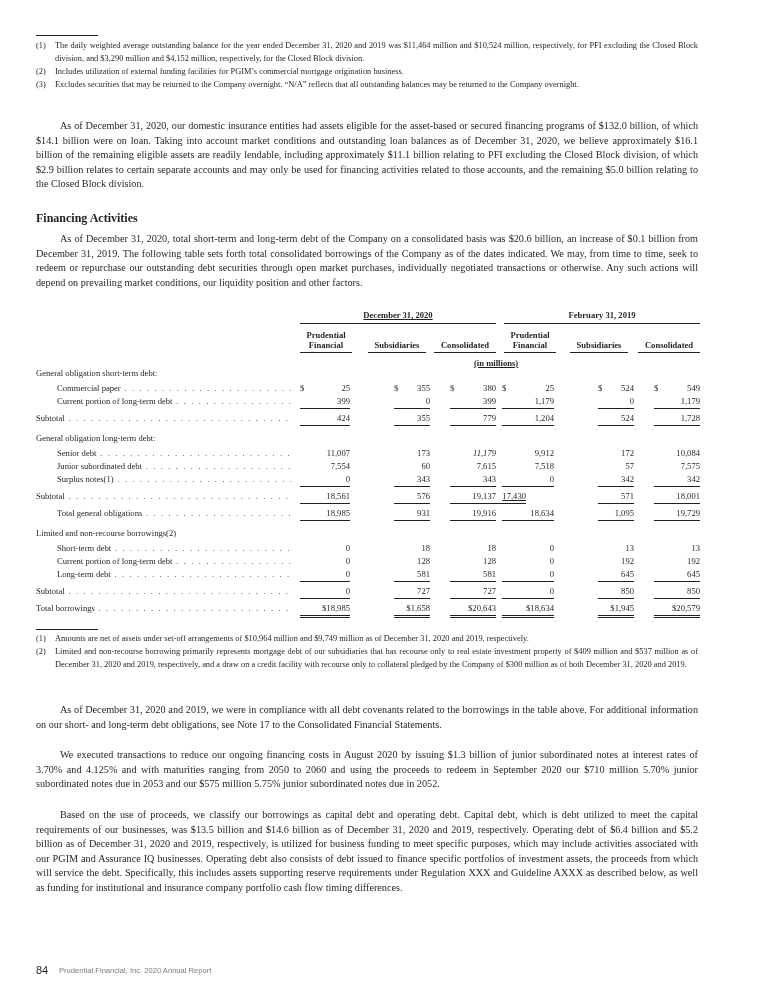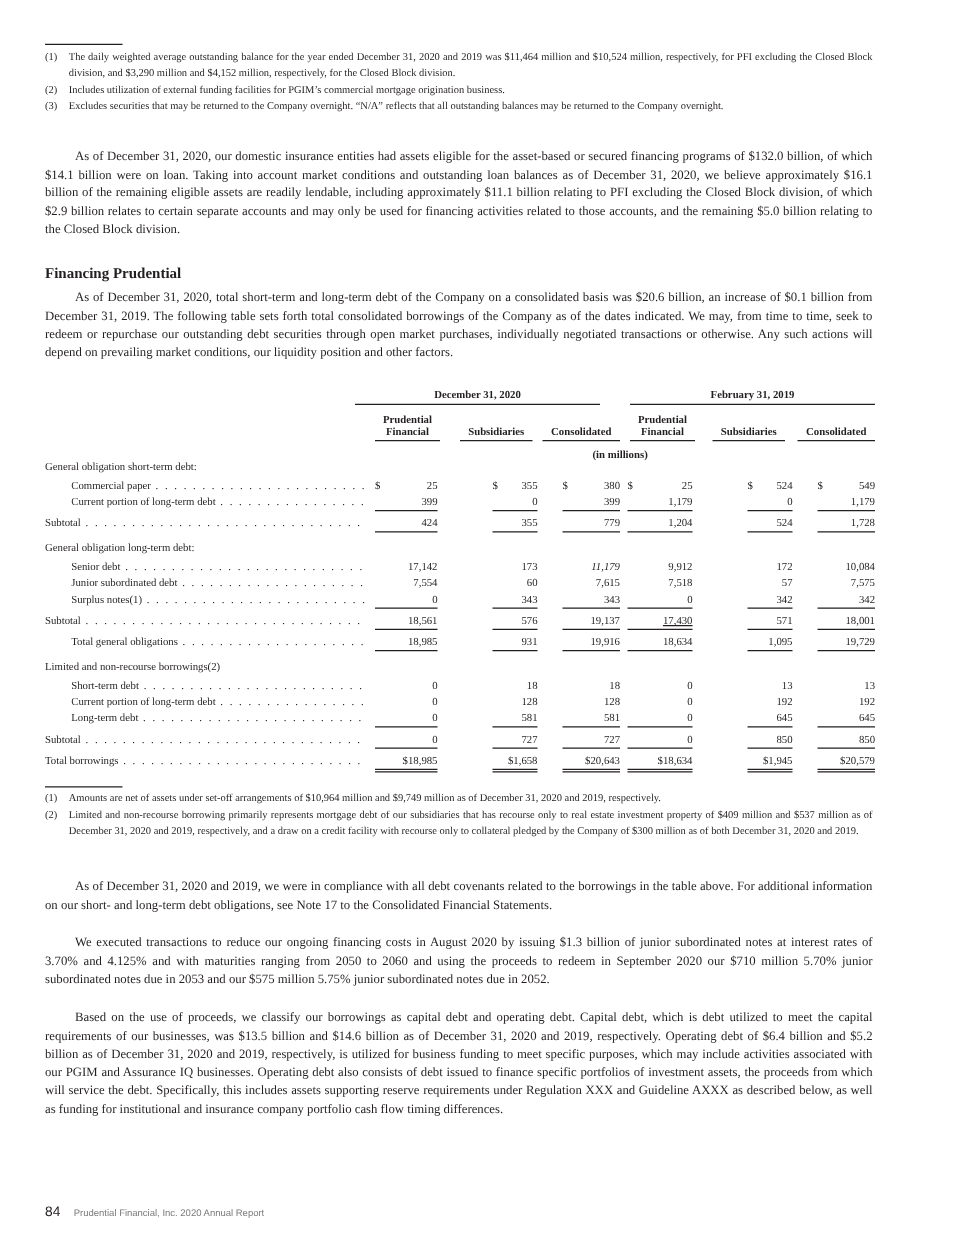--- a/index.html
+++ b/index.html
@@ -47,26 +47,26 @@
     <span class="txt">Includes utilization of external funding facilities for PGIM’s commercial mortgage origination business.</span>
   </div>
   <div class="item">
     <span class="num">(3)</span>
     <span class="txt">Excludes securities that may be returned to the Company overnight. “N/A” reflects that all outstanding balances may be returned to the Company overnight.</span>
   </div>
 </div>
 
 <div class="para" style="top:119px;"><span class="ind"></span><span>As of December 31, 2020, our domestic insurance entities had assets eligible for the asset-based or secured financing programs of $132.0 billion, of which $14.1 billion were on loan. Taking into account market conditions and outstanding loan balances as of December 31, 2020, we believe approximately $16.1 billion of the remaining eligible assets are readily lendable, including approximately $11.1 billion relating to PFI excluding the Closed Block division, of which $2.9 billion relates to certain separate accounts and may only be used for financing activities related to those accounts, and the remaining $5.0 billion relating to the Closed Block division.</span></div>
 
-<div class="heading">Financing Prudential</div>
+<div class="heading">Financing Activities</div>
 
 <div class="para" style="top:232px;"><span class="ind"></span><span>As of December 31, 2020, total short-term and long-term debt of the Company on a consolidated basis was $20.6 billion, an increase of $0.1 billion from December 31, 2019. The following table sets forth total consolidated borrowings of the Company as of the dates indicated. We may, from time to time, seek to redeem or repurchase our outstanding debt securities through open market purchases, individually negotiated transactions or otherwise. Any such actions will depend on prevailing market conditions, our liquidity position and other factors.</span></div>
 
 <div class="tbl" id="tbl">
-  <div class="hdr-group" style="left:248px; top:0; width:196px;">December 31, 2020</div>
+  <div class="hdr-group" style="left:264px; top:0; width:196px;text-decoration:underline;">December 31, 2020</div>
   <div class="hdr-group" style="left:468px; top:0; width:196px;">February 31, 2019</div>
   <div id="col-headers">
       <div class="hdr-col" style="left: 264px; width: 52px; top: 20px;">
         <div>Prudential</div>
         <div>Financial</div>
       </div>
       <div class="hdr-col" style="left: 332px; width: 58px; top: 20px;">
         <div>&nbsp;</div>
         <div>Subsidiaries</div>
       </div>
@@ -80,21 +80,21 @@
       </div>
       <div class="hdr-col" style="left: 534px; width: 58px; top: 20px;">
         <div>&nbsp;</div>
         <div>Subsidiaries</div>
       </div>
       <div class="hdr-col" style="left: 602px; width: 62px; top: 20px;">
         <div>&nbsp;</div>
         <div>Consolidated</div>
       </div>
     </div>
-  <div class="units" style="left:438px; top:48px;">(in millions)</div>
+  <div class="units" style="left:438px; top:48px;text-decoration:underline;">(in millions)</div>
   <div id="rows">
       <div class="row" style="top: 57px;">
         <div class="lbl" style="width: 400px;"><span>General obligation short-term debt:</span></div>
       </div>
       <div class="row" style="top: 72px;">
         <div class="lbl sub" style="width: 235px;"><span>Commercial paper</span><span class="dots"> . . . . . . . . . . . . . . . . . . . . . . . . . . . . . . . . . . . . . . . .</span></div>
         <div class="cell" style="left: 264px; width: 50px;"><span class="dol">$</span><span>25</span></div>
         <div class="cell" style="left: 358px; width: 36px;"><span class="dol">$</span><span>355</span></div>
         <div class="cell" style="left: 414px; width: 46px;"><span class="dol">$</span><span>380</span></div>
         <div class="cell" style="left: 466px; width: 52px;"><span class="dol">$</span><span>25</span></div>
@@ -117,21 +117,21 @@
         <div class="cell ul" style="left: 414px; width: 46px;"><span>779</span></div>
         <div class="cell ul" style="left: 466px; width: 52px;"><span>1,204</span></div>
         <div class="cell ul" style="left: 562px; width: 36px;"><span>524</span></div>
         <div class="cell ul" style="left: 618px; width: 46px;"><span>1,728</span></div>
       </div>
       <div class="row" style="top: 122px;">
         <div class="lbl" style="width: 400px;"><span>General obligation long-term debt:</span></div>
       </div>
       <div class="row" style="top: 137px;">
         <div class="lbl sub" style="width: 235px;"><span>Senior debt</span><span class="dots"> . . . . . . . . . . . . . . . . . . . . . . . . . . . . . . . . . . . . . . . .</span></div>
-        <div class="cell" style="left: 264px; width: 50px;"><span>17,142</span></div>
+        <div class="cell" style="left: 264px; width: 50px;"><span>11,007</span></div>
         <div class="cell" style="left: 358px; width: 36px;"><span>173</span></div>
         <div class="cell" style="left: 414px; width: 46px; font-style: italic;"><span>11,179</span></div>
         <div class="cell" style="left: 466px; width: 52px;"><span>9,912</span></div>
         <div class="cell" style="left: 562px; width: 36px; font-family: Liberation Serif, serif;"><span>172</span></div>
         <div class="cell" style="left: 618px; width: 46px;"><span>10,084</span></div>
       </div>
       <div class="row" style="top: 150px;">
         <div class="lbl sub" style="width: 235px;"><span>Junior subordinated debt</span><span class="dots"> . . . . . . . . . . . . . . . . . . . . . . . . . . . . . . . . . . . . . . . .</span></div>
         <div class="cell" style="left: 264px; width: 50px;"><span>7,554</span></div>
         <div class="cell" style="left: 358px; width: 36px;"><span>60</span></div>
@@ -147,21 +147,21 @@
         <div class="cell ul" style="left: 414px; width: 46px;"><span>343</span></div>
         <div class="cell ul" style="left: 466px; width: 52px;"><span>0</span></div>
         <div class="cell ul" style="left: 562px; width: 36px;"><span>342</span></div>
         <div class="cell ul" style="left: 618px; width: 46px;"><span>342</span></div>
       </div>
       <div class="row" style="top: 180px;">
         <div class="lbl" style="width: 256px;"><span>Subtotal</span><span class="dots"> . . . . . . . . . . . . . . . . . . . . . . . . . . . . . . . . . . . . . . . .</span></div>
         <div class="cell ul" style="left: 264px; width: 50px;"><span>18,561</span></div>
         <div class="cell ul" style="left: 358px; width: 36px;"><span>576</span></div>
         <div class="cell ul" style="left: 414px; width: 46px;"><span>19,137</span></div>
-        <div class="cell ul" style="left: 466px; width: 52px; text-decoration: underline;"><span>17,430</span></div>
+        <div class="cell ul" style="left: 438px; width: 52px; text-decoration: underline;"><span>17,430</span></div>
         <div class="cell ul" style="left: 562px; width: 36px;"><span>571</span></div>
         <div class="cell ul" style="left: 618px; width: 46px;"><span>18,001</span></div>
       </div>
       <div class="row" style="top: 197px;">
         <div class="lbl sub" style="width: 235px;"><span>Total general obligations</span><span class="dots"> . . . . . . . . . . . . . . . . . . . . . . . . . . . . . . . . . . . . . . . .</span></div>
         <div class="cell ul" style="left: 264px; width: 50px;"><span>18,985</span></div>
         <div class="cell ul" style="left: 358px; width: 36px;"><span>931</span></div>
         <div class="cell ul" style="left: 414px; width: 46px;"><span>19,916</span></div>
         <div class="cell ul" style="left: 466px; width: 52px;"><span>18,634</span></div>
         <div class="cell ul" style="left: 562px; width: 36px;"><span>1,095</span></div>

